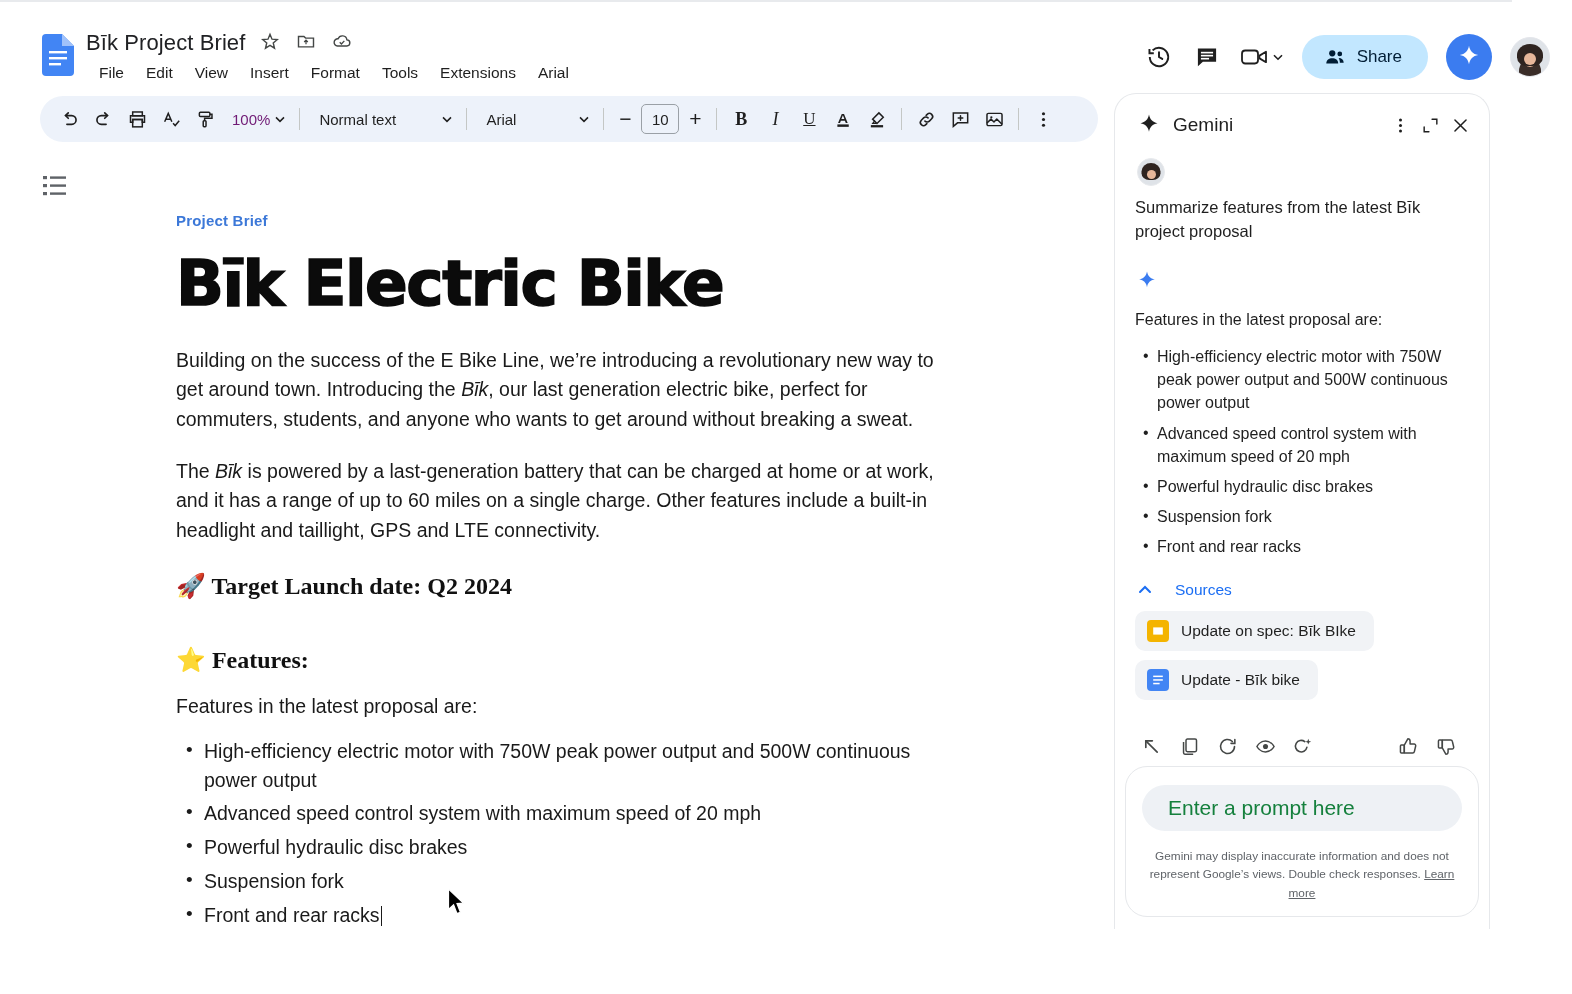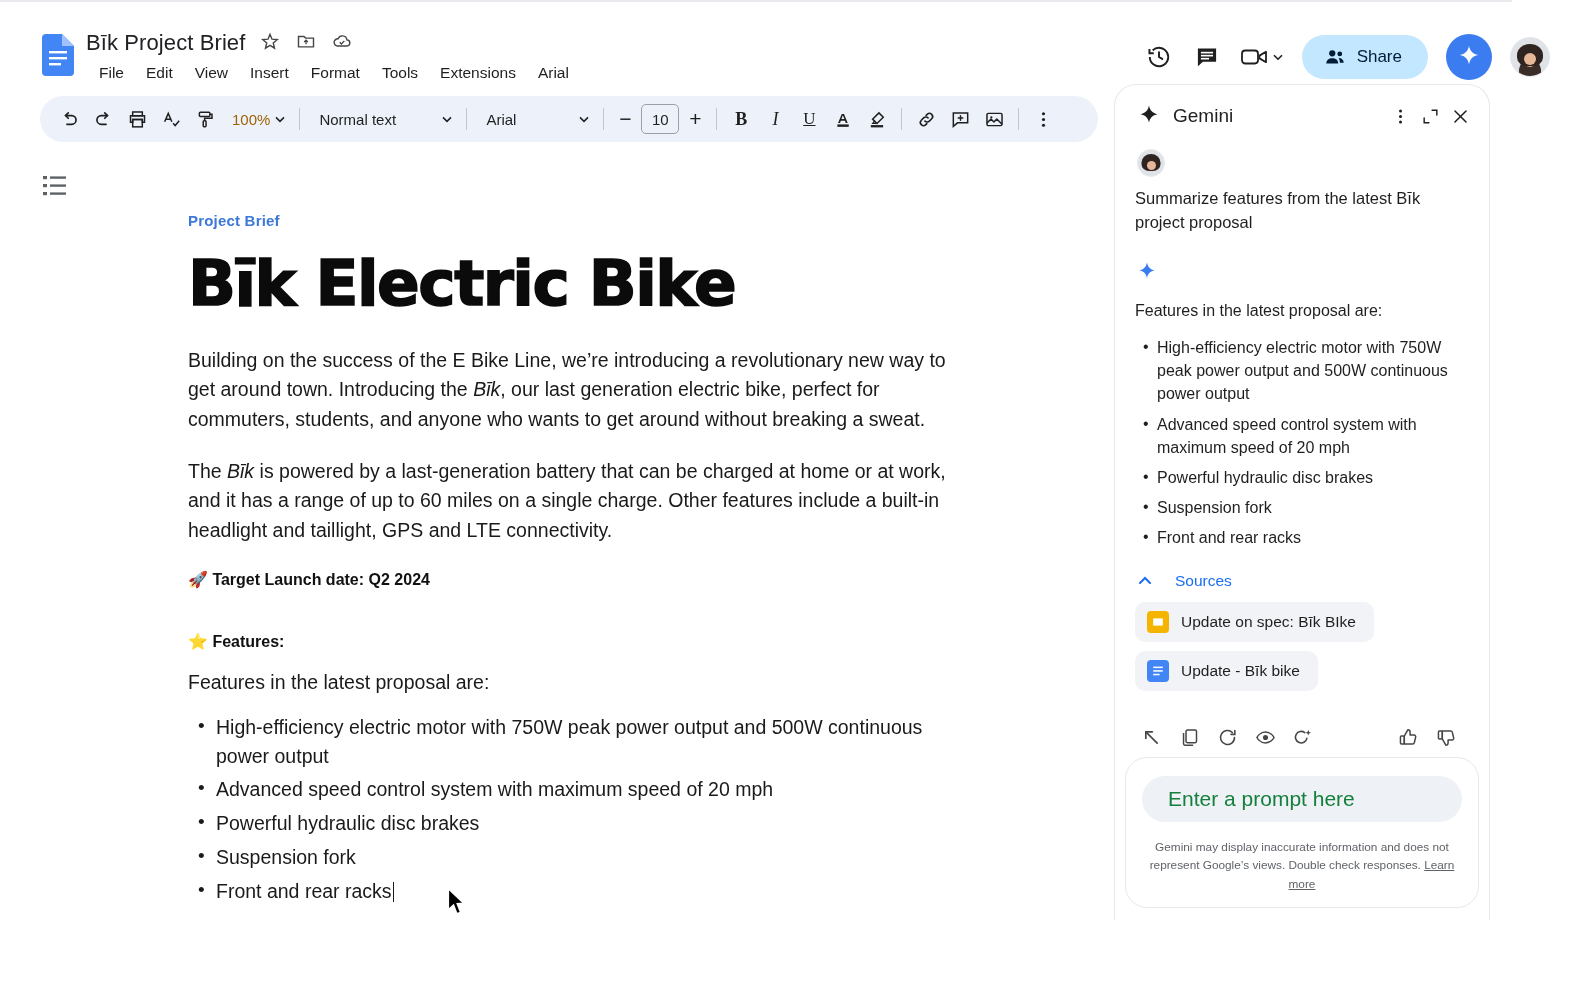--- a/index.html
+++ b/index.html
@@ -59,70 +59,70 @@
   
   .toolbar {
     position:absolute; left:40px; top:96px; width:1058px; height:46px;
     background:#edf2fa; border-radius:24px;
     display:flex; align-items:center; padding:0 12px;
   }
   .tb { width:34px; height:34px; display:flex; align-items:center; justify-content:center; cursor:pointer; border-radius:50%; color:#1f1f1f; flex:none; }
   .tb svg { width:21px; height:21px; display:block; }
   .tb-sep { width:1px; height:22px; background:#c4c7c5; margin:0 7px; flex:none; }
   .zoom-ctl { display:flex; align-items:center; gap:4px; padding:0 6px 0 10px; cursor:pointer; border-radius:4px; height:32px; }
-  .zoom-val { font-size:15px; color:#a16207; }
+  .zoom-val { font-size:15px; color:#701a75; }
   .sel-ctl { display:flex; align-items:center; justify-content:space-between; cursor:pointer; border-radius:4px; height:32px; padding:0 6px 0 12px; }
   .sel-val { font-size:15px; color:#1f1f1f; white-space:nowrap; }
   .style-ctl { width:152px; }
   .font-ctl { width:122px; }
   .fsz { display:flex; align-items:center; gap:2px; }
   .fsz-btn { width:28px; height:28px; display:flex; align-items:center; justify-content:center; cursor:pointer; border-radius:50%; font-size:21px; color:#1f1f1f; }
   .fsz-box {
     width:38px; height:30px; border:1px solid #9aa0a6; border-radius:5px; background:transparent;
     display:flex; align-items:center; justify-content:center; font-size:15px; color:#1f1f1f; cursor:text;
   }
   .tb-b { font-size:18px; font-weight:bold; font-family:"Liberation Serif", serif; }
   .tb-i { font-size:18px; font-style:italic; font-family:"Liberation Serif", serif; }
   .tb-u { font-size:17px; text-decoration:underline; font-family:"Liberation Serif", serif; }
 
   
   .outline-btn { position:absolute; left:42px; top:172px; width:32px; height:30px; cursor:pointer; color:#444746; }
   .outline-btn svg { width:30px; height:28px; }
 
   
-  .doc-page { position:absolute; left:88px; top:160px; width:1000px; height:775px; background:#fff; overflow:hidden; }
+  .doc-page { position:absolute; left:76px; top:160px; width:1000px; height:775px; background:#fff; overflow:hidden; }
   .doc-inner { padding:52px 110px 0 100px; }
   .doc-eyebrow { font-size:15px; font-weight:bold; color:#3c78d8; letter-spacing:.2px; margin-bottom:22px; }
   .doc-h1 {
     font-size:63px; line-height:1.06; font-weight:900; color:#0b0b0b;
     letter-spacing:-1.5px; margin-bottom:28px;
     font-family:"DejaVu Sans", sans-serif; -webkit-text-stroke:1.6px #0b0b0b;
   }
   .doc-p { font-size:19.5px; line-height:1.52; color:#1a1a1a; margin-bottom:22px; max-width:775px; }
   .doc-p em { font-style:italic; }
-  .doc-head { font-size:16px; line-height:1.5; color:#111; font-weight:bold; margin-bottom:8px; }
+  .doc-head { font-size:24px; line-height:1.5; color:#111; font-weight:bold; margin-bottom:8px;font-family:Liberation Serif, serif; }
   .doc-head .emo { font-weight:normal; }
   .gap-lg { height:30px; }
   .doc-intro { font-size:19.5px; line-height:1.5; color:#1a1a1a; margin:14px 0 16px; }
   .doc-ul { list-style:none; padding-left:28px; }
   .doc-ul li { position:relative; font-size:19.5px; line-height:1.48; color:#1a1a1a; margin-bottom:5px; max-width:760px; }
   .doc-ul li:before { content:"•"; position:absolute; left:-18px; top:-1px; font-size:19px; color:#1a1a1a; }
   .caret-bar { display:inline-block; width:1.5px; height:20px; background:#1a1a1a; vertical-align:-4px; margin-left:1px; }
 
   
   .mouse-cursor { position:absolute; left:447px; top:888px; width:20px; height:28px; pointer-events:none; }
 
   
   .bottom-clip { position:absolute; left:0; top:1002px; width:1120px; height:19px; overflow:hidden; }
   .bottom-clip .bt { font-size:30px; color:#1f1f1f; white-space:nowrap; letter-spacing:.3px; }
   .bottom-clip .blue { color:#3b6fd4; }
 
   
   .gpanel {
-    position:absolute; left:1114px; top:84px; width:376px; height:836px;
+    position:absolute; left:1114px; top:93px; width:376px; height:836px;
     background:#fff; border-radius:22px 22px 0 0;
     border:1px solid #e6e8eb; border-bottom:none;
     display:flex; flex-direction:column;
   }
   .gp-header { display:flex; align-items:center; padding:16px 14px 6px 22px; }
   .gp-spark { width:24px; height:24px; flex:none; }
   .gp-title { font-size:19px; color:#1f1f1f; margin-left:12px; flex:1; }
   .gp-ic { width:30px; height:30px; display:flex; align-items:center; justify-content:center; cursor:pointer; color:#1f1f1f; border-radius:50%; }
   .gp-ic svg { width:19px; height:19px; }
 

